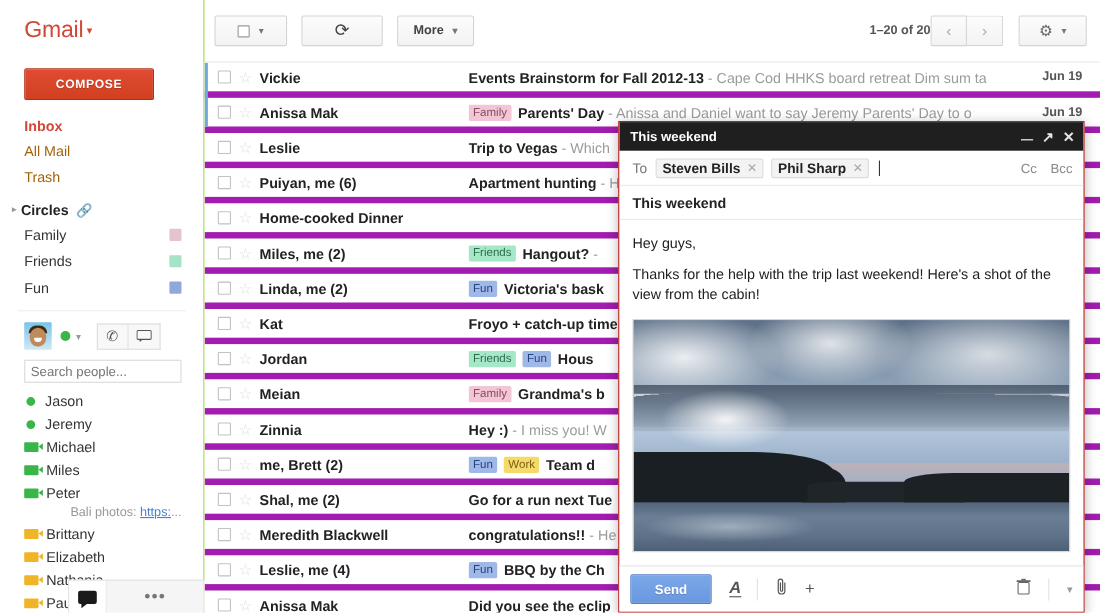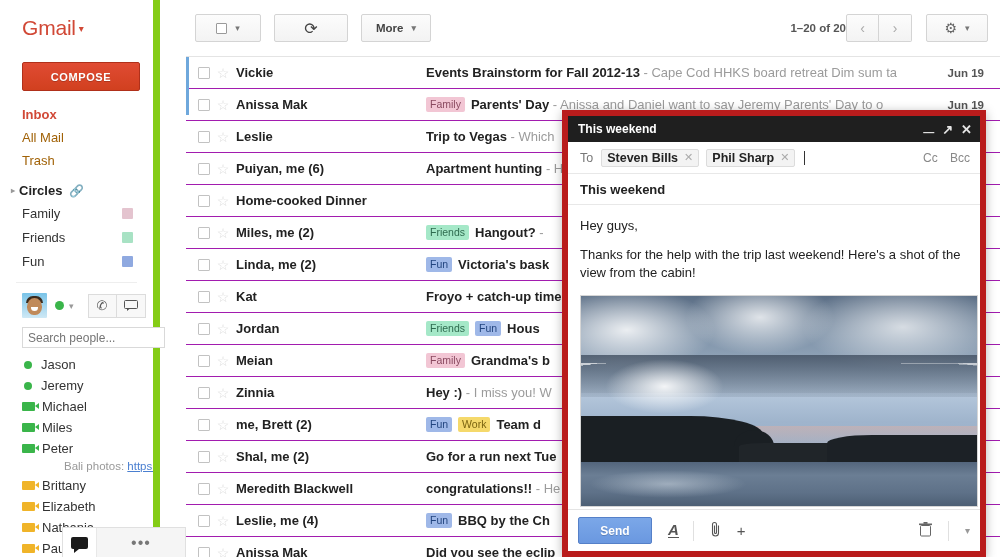--- a/index.html
+++ b/index.html
@@ -8,22 +8,22 @@
     overflow: hidden;
     font-family: "Liberation Sans", sans-serif;
     font-size: 13px;
     color: #222;
     background: #fff;
   }
   #app { position: relative; width: 1000px; height: 557px; background: #fff; }
 
   
   #sidebar {
-    position: absolute; left: 0; top: 0; width: 160px; height: 557px;
-    background: #fff; border-right: 7px solid #84cc16;
+    position: absolute; left: 0; top: 0; width: 186px; height: 557px;
+    background: #fff; border-right: 1px solid #84cc16;
   }
   .gmail-logo {
     padding: 16px 0 14px 22px;
     font-size: 21px; color: #d14836; font-weight: normal;
     letter-spacing: -0.2px;
   }
   .logo-caret { font-size: 10px; color: #d14836; vertical-align: 3px; margin-left: 3px; }
 
   .compose-btn {
     display: block; margin: 8px 0 10px 22px;
@@ -178,21 +178,21 @@
   #list {
     position: absolute; left: 186px; top: 57px; right: 0; bottom: 0;
     background: #fff; overflow: hidden;
   }
   .scroll-ind {
     position: absolute; left: 0; top: 0; width: 3px; height: 58px;
     background: #6fa8dc;
   }
   .row {
     display: flex; align-items: center; height: 32px;
-    border-bottom: 1px solid #a21caf; padding-left: 12px;
+    border-bottom: 6px solid #a21caf; padding-left: 12px;
     background: #fff; cursor: pointer; white-space: nowrap;
   }
   .row .cbx {
     width: 12px; height: 12px; border: 1px solid #c2c2c2; background: #fff;
     border-radius: 1px; flex: none;
   }
   .row .star {
     width: 26px; text-align: center; color: #dcdcdc; font-size: 14px; flex: none;
   }
   .row .sender {
@@ -214,21 +214,21 @@
     text-overflow: ellipsis; }
   .snip { font-size: 13px; color: #9b9b9b; font-weight: normal; }
   .row .date {
     width: 66px; text-align: right; padding-right: 16px;
     font-size: 11.5px; color: #555; font-weight: bold; flex: none;
   }
 
   
   #compose {
     position: absolute; left: 562px; top: 110px; width: 424px; height: 447px;
-    background: #fff; border: 6px solid #b91c1c;
+    background: #fff; border: 1px solid #b91c1c;
     box-shadow: 0 2px 10px rgba(0,0,0,.28);
     display: flex; flex-direction: column; overflow: hidden;
   }
   .cw-title {
     height: 26px; background: #1f1f1f; color: #fff;
     display: flex; align-items: center; padding: 0 8px 0 10px;
     font-size: 12px; font-weight: bold;
   }
   .cw-title .t { flex: 1; }
   .cw-ic { margin-left: 8px; font-size: 13px; color: #e6e6e6; cursor: pointer; }

